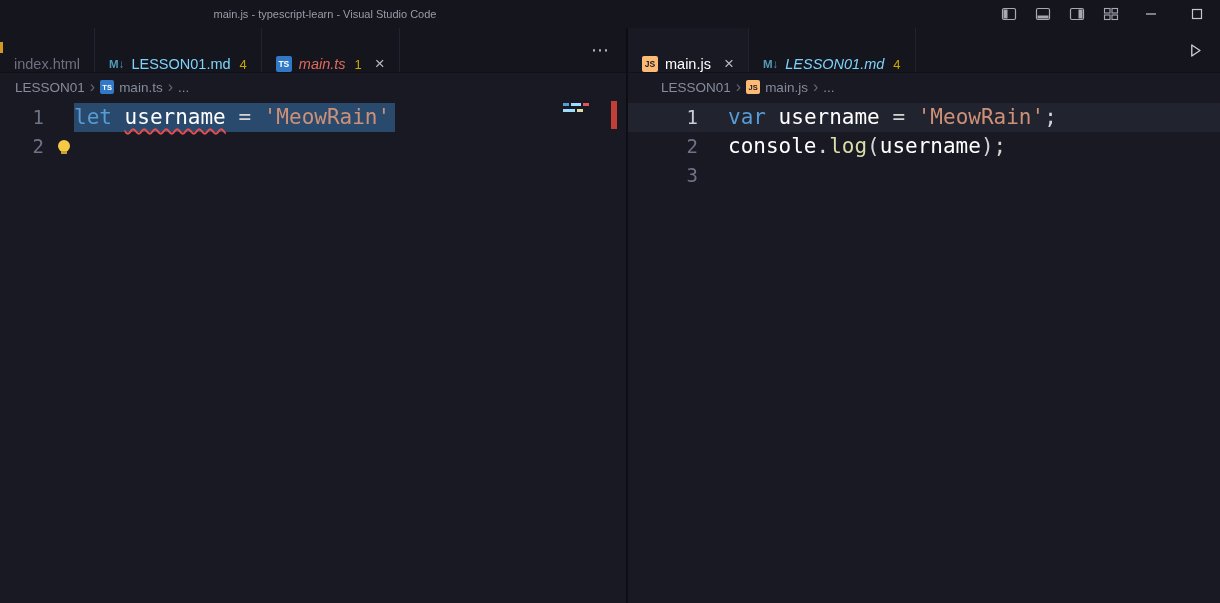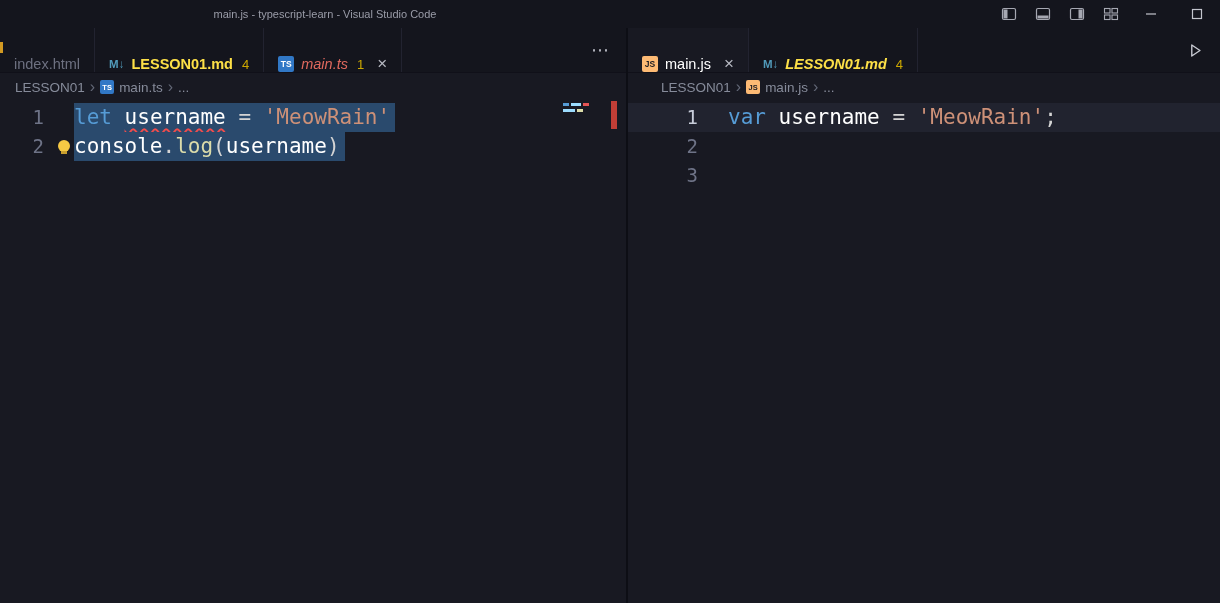--- a/index.html
+++ b/index.html
@@ -23,21 +23,21 @@
   .sash { width:2px; background:#0d0e15; flex:none; cursor:col-resize; }
   .group-right { flex:1; }
 
   
   .tabbar { height:45px; background:#14151d; display:flex; align-items:stretch; position:relative;
     border-bottom:1px solid #101019; flex:none; }
   .tab { display:flex; align-items:flex-end; gap:7px; padding:0 14px; font-size:14.5px;
     border-right:1px solid #222330; color:#8a8d98; cursor:pointer; white-space:nowrap; }
   .tab.active { background:#181922; color:#ffffff; font-weight:500; }
   .tab-label.dim { color:#6d7080; }
-  .tab-label.md-label { color:#fde047;font-weight:bold; }
+  .tab-label.md-label { color:#7dd3fc; }
   .tab-label.ts-label { color:#e0695e; }
   .italic { font-style:italic; }
   .tab-badge { color:#cca700; font-size:13px; margin-left:2px; }
   .tab-close { color:#b7b9c2; font-size:17px; margin-left:6px; line-height:1; cursor:pointer; }
   .tab-actions { margin-left:auto; display:flex; align-items:center; padding-right:16px; color:#c3c5cd; }
   .more-dots { font-size:18px; letter-spacing:1px; cursor:pointer; color:#b9bbc4; }
   .edge-indicator { position:absolute; left:0; top:14px; width:3px; height:11px; background:#d29922; }
 
   
   .ficon { display:inline-flex; align-items:center; justify-content:center; width:16px; height:16px;
@@ -161,21 +161,21 @@
         <span class="bc-item">LESSON01</span>
         <span class="chev">›</span>
         <span class="ficon ts-icon bc-icon">TS</span>
         <span class="bc-item">main.ts</span>
         <span class="chev">›</span>
         <span class="bc-item">...</span>
       </div>
       <div class="editor">
         <div id="code-left">
             <div class="code-line"><span class="line-num">1</span><span class="line-content selected"><span class="tok-kw">let</span><span class="tok-pln"> </span><span class="tok-var squiggle-error">username</span><span class="tok-pln"> </span><span class="tok-op">=</span><span class="tok-pln"> </span><span class="tok-str">'MeowRain'</span></span></div>
-            <div class="code-line"><span class="line-num">2</span><span class="lightbulb"></span><span class="line-content selected"><span class="tok-var">console</span><span class="tok-pln">.</span><span class="tok-fn">log</span><span class="tok-pln">(</span><span class="tok-var">username</span><span class="tok-pln">)</span></span></div>
+            <div class="code-line"><span class="line-num">2</span><span class="lightbulb"></span></div>
           </div>
         <div class="minimap">
           <div class="mm-row">
             <span class="mm-seg mm-blue" style="width:6px"></span>
             <span class="mm-seg mm-lblue" style="width:10px"></span>
             <span class="mm-seg mm-red" style="width:6px"></span>
           </div>
           <div class="mm-row">
             <span class="mm-seg mm-lblue" style="width:12px"></span>
             <span class="mm-seg mm-yellow" style="width:6px"></span>
@@ -211,20 +211,20 @@
         <span class="bc-item">LESSON01</span>
         <span class="chev">›</span>
         <span class="ficon js-icon bc-icon">JS</span>
         <span class="bc-item">main.js</span>
         <span class="chev">›</span>
         <span class="bc-item">...</span>
       </div>
       <div class="editor">
         <div id="code-right">
             <div class="code-line current-line"><span class="line-num active-num">1</span><span class="line-content"><span class="tok-kw">var</span><span class="tok-pln"> </span><span class="tok-var">username</span><span class="tok-pln"> </span><span class="tok-op">=</span><span class="tok-pln"> </span><span class="tok-str">'MeowRain'</span><span class="tok-pln">;</span></span></div>
-            <div class="code-line"><span class="line-num">2</span></div>
+            <div class="code-line"><span class="line-num">2</span><span class="line-content"><span class="tok-var">console</span><span class="tok-pln">.</span><span class="tok-fn">log</span><span class="tok-pln">(</span><span class="tok-var">username</span><span class="tok-pln">)</span><span class="tok-pln">;</span></span></div>
             <div class="code-line"><span class="line-num">3</span><span class="line-content"></span></div>
           </div>
       </div>
     </div>
 
   </div>
 </div>
 
 </body></html>

